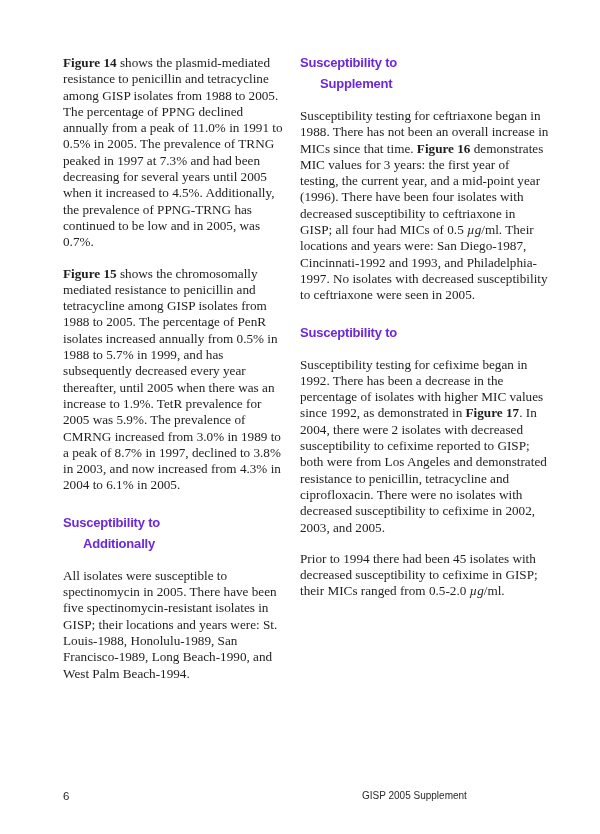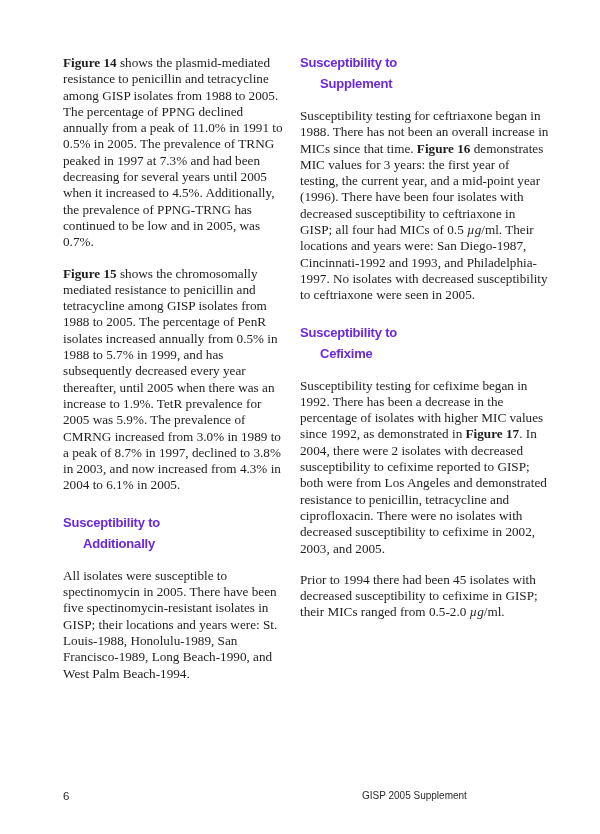--- a/index.html
+++ b/index.html
@@ -45,21 +45,20 @@
   </div>
 
   <div class="col col-right">
     <h2 class="heading first-head">
       <span class="l1">Susceptibility to</span>
       <span class="l2">Supplement</span>
     </h2>
     <p class="body"><span>Susceptibility testing for ceftriaxone began in 1988.  There has not been an overall increase in MICs since that time. </span><span class="b">Figure 16</span><span> demonstrates MIC values for 3 years: the first year of testing, the current year, and a mid-point year (1996).  There have been four isolates with decreased susceptibility to ceftriaxone in GISP; all four had MICs of 0.5 </span><span class="i">µg</span><span>/ml. Their locations and years were: San Diego-1987, Cincinnati-1992 and 1993, and Philadelphia-1997. No isolates with decreased susceptibility to ceftriaxone were seen in 2005.</span></p>
     <h2 class="heading">
       <span class="l1">Susceptibility to</span>
-      <span class="l2">Cefixime</span>
     </h2>
     <p class="body"><span>Susceptibility testing for cefixime began in 1992.  There has been a decrease in the percentage of isolates with higher MIC values since 1992, as demonstrated in </span><span class="b">Figure 17</span><span>. In 2004, there were 2 isolates with decreased susceptibility to cefixime reported to GISP; both were from Los Angeles and demonstrated resistance to penicillin, tetracycline and ciprofloxacin.  There were no isolates with decreased susceptibility to cefixime in 2002, 2003, and 2005.</span></p>
     <p class="body"><span>Prior to 1994 there had been 45 isolates with decreased susceptibility to cefixime in GISP; their MICs ranged from 0.5-2.0 </span><span class="i">µg</span><span>/ml.</span></p>
   </div>
 
   <div class="footer-num">6</div>
   <div class="footer-title">GISP 2005 Supplement</div>
 
 </div>
 

